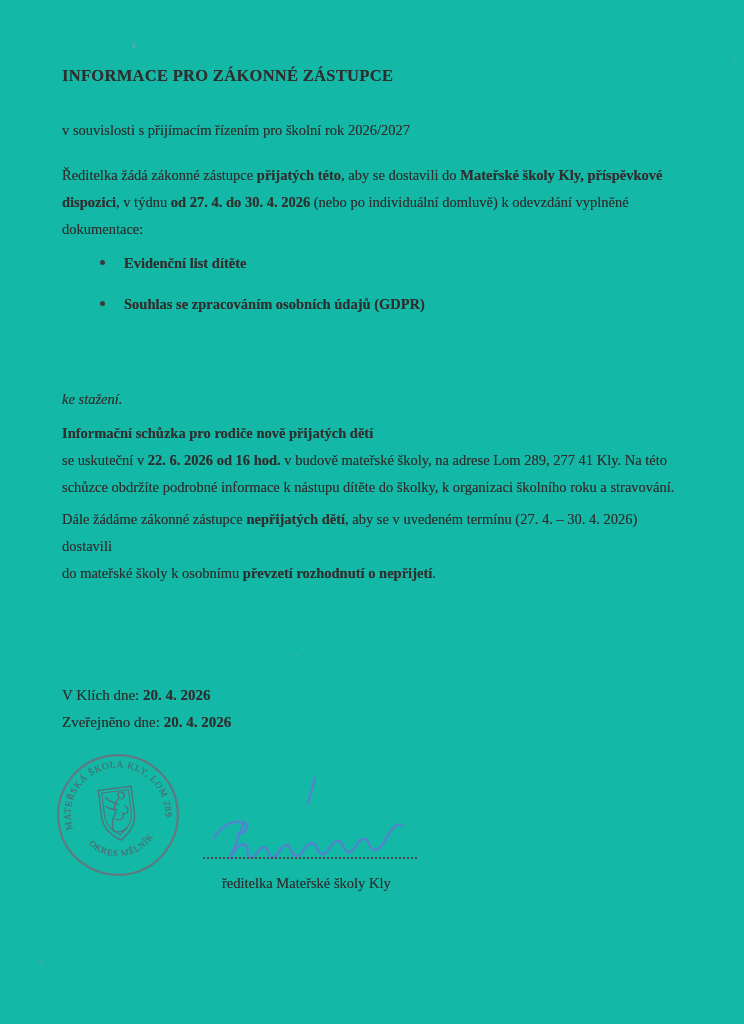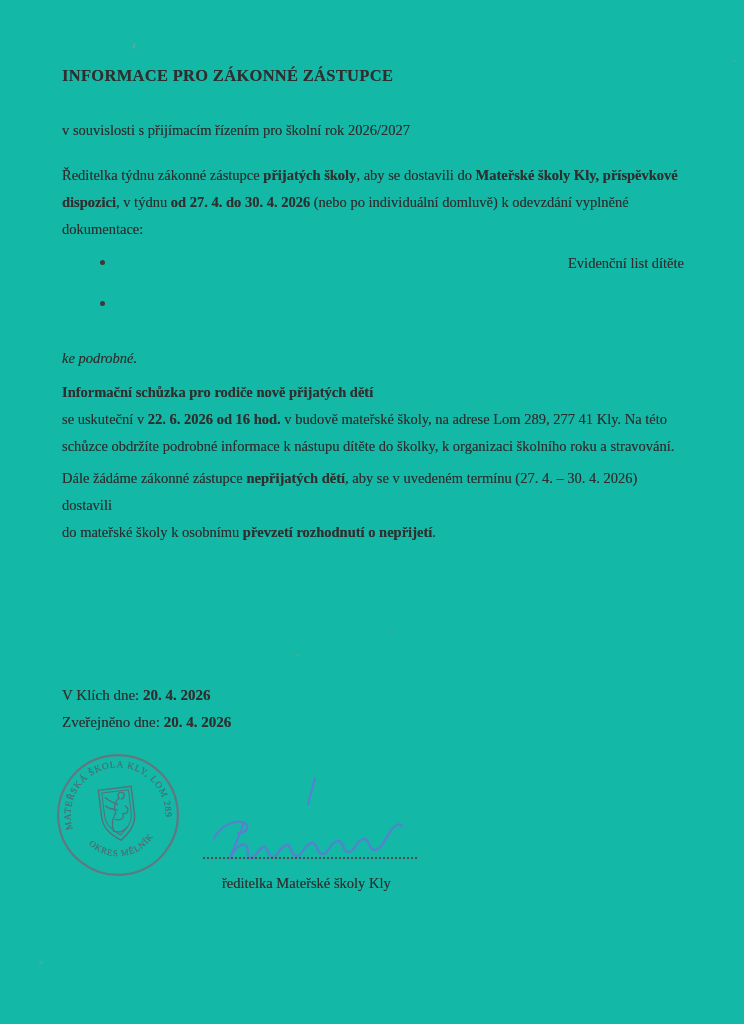--- a/index.html
+++ b/index.html
@@ -12,21 +12,21 @@
     overflow:hidden;
     text-shadow:0 0 .5px rgba(45,45,45,.55);
   }
   .content{position:absolute;left:62px;top:66px;width:622px;}
   .doc-title{font-size:16.5px;font-weight:bold;letter-spacing:.3px;margin:0 0 36px 0;}
   .doc-subtitle{font-size:14.5px;font-weight:normal;margin:0 0 23px 0;}
   .para{font-size:14.5px;line-height:27px;margin:0;}
   .b{font-weight:bold;}
   ul.doc-bullets{margin:10px 0 0 0;padding:0 0 0 62px;list-style:none;}
   ul.doc-bullets li{
-    position:relative;font-weight:normal;font-size:14.5px;line-height:20px;margin:0 0 21px 0;text-align:right;
+    position:relative;font-weight:bold;font-size:14.5px;line-height:20px;margin:0 0 21px 0;
   }
   ul.doc-bullets li .dot{
     position:absolute;left:-24px;top:7px;width:5px;height:5px;border-radius:50%;
     background:#3a3a3a;
   }
   .note-italic{font-style:italic;font-size:14.5px;line-height:26px;margin:46px 0 0 0;}
   .meeting{margin:8px 0 0 0;}
   .rejected{margin:5px 0 16px 0;}
   .dates{position:absolute;left:62px;top:682px;font-size:15px;line-height:27px;}
   
@@ -54,28 +54,28 @@
   <span class="artifact a2"></span>
   <span class="artifact a3"></span>
   <span class="artifact a4"></span>
   <span class="artifact a5"></span>
 
   <div class="content">
     <h1 class="doc-title">INFORMACE PRO ZÁKONNÉ ZÁSTUPCE</h1>
 
     <div class="doc-subtitle">v souvislosti s přijímacím řízením pro školní rok 2026/2027</div>
 
-    <p class="para"><span>Ředitelka týdnu zákonné zástupce </span><span class="b">přijatých školy</span><span>, aby se dostavili do </span><span class="b">Mateřské školy Kly, příspěvkové</span><br><span class="b">dispozici</span><span>, v týdnu </span><span class="b">od 27. 4. do 30. 4. 2026</span><span> (nebo po individuální domluvě) k odevzdání vyplněné</span><br><span>dokumentace:</span></p>
+    <p class="para"><span>Ředitelka žádá zákonné zástupce </span><span class="b">přijatých této</span><span>, aby se dostavili do </span><span class="b">Mateřské školy Kly, příspěvkové</span><br><span class="b">dispozici</span><span>, v týdnu </span><span class="b">od 27. 4. do 30. 4. 2026</span><span> (nebo po individuální domluvě) k odevzdání vyplněné</span><br><span>dokumentace:</span></p>
 
     <ul class="doc-bullets">
       <li><span class="dot"></span><span>Evidenční list dítěte</span></li>
-      <li><span class="dot"></span></li>
+      <li><span class="dot"></span><span>Souhlas se zpracováním osobních údajů (GDPR)</span></li>
     </ul>
 
-    <p class="para note-italic"><br><span>ke podrobné.</span></p>
+    <p class="para note-italic"><br><span>ke stažení.</span></p>
 
     <p class="para meeting"><span class="b">Informační schůzka pro rodiče nově přijatých dětí</span><br>
       <span><span>se uskuteční v </span><span class="b">22. 6. 2026 od 16 hod.</span><span> v budově mateřské školy, na adrese Lom 289, 277 41 Kly. Na této</span><br><span>schůzce obdržíte podrobné informace k nástupu dítěte do školky, k organizaci školního roku a stravování.</span></span>
     </p>
 
     <p class="para rejected"><span>Dále žádáme zákonné zástupce </span><span class="b">nepřijatých dětí</span><span>, aby se v uvedeném termínu (27. 4. – 30. 4. 2026) dostavili</span><br><span>do mateřské školy k osobnímu </span><span class="b">převzetí rozhodnutí o nepřijetí</span><span>.</span></p>
   </div>
 
   <div class="dates">
     <div><span>V Klích dne: </span><span class="b">20. 4. 2026</span></div>

